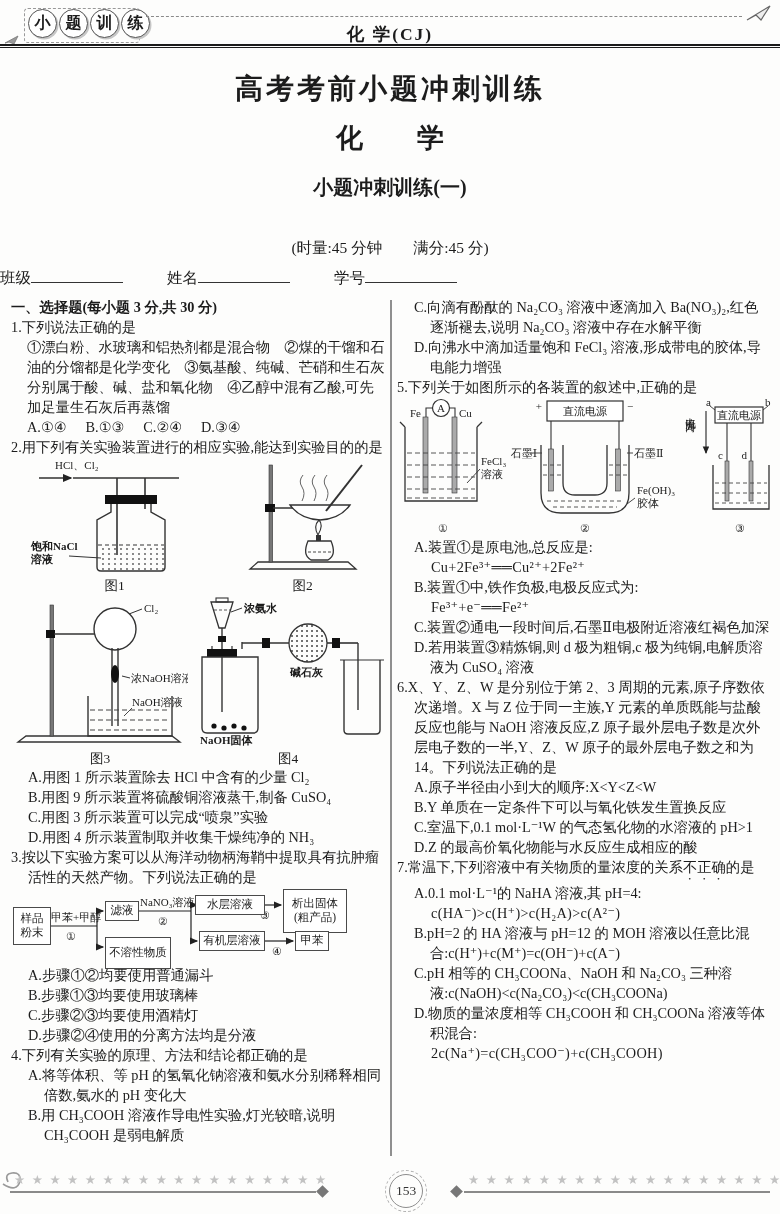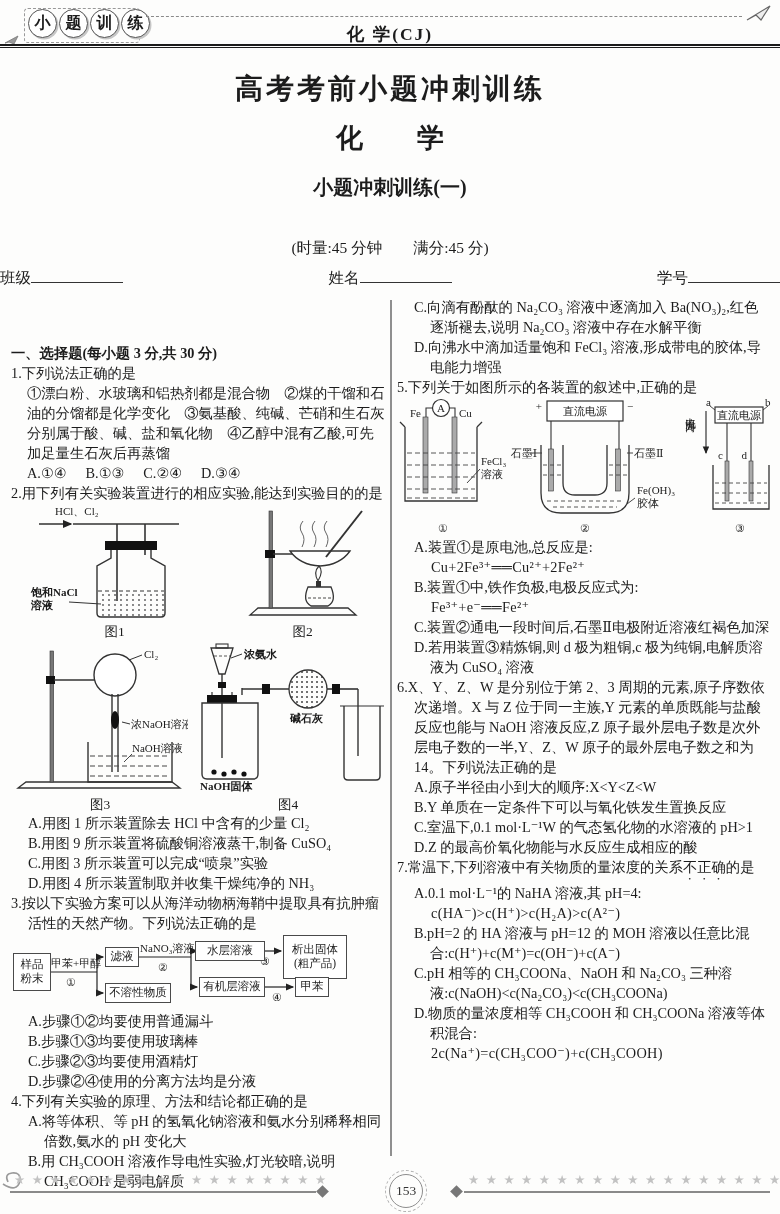--- a/index.html
+++ b/index.html
@@ -15,25 +15,25 @@
   .plane{position:absolute;right:8px;top:4px;}
   .pen{position:absolute;left:4px;top:32px;}
   .course{position:absolute;left:0;top:22px;width:100%;text-align:center;font-size:17.5px;font-weight:bold;letter-spacing:2px;}
   .double-rule{position:absolute;left:0;top:44px;width:100%;height:4px;
                border-top:2.6px solid #1b1b1b;border-bottom:1.6px solid #1b1b1b;box-sizing:border-box;}
   
   .t-main{position:absolute;left:0;top:70px;width:100%;text-align:center;font-size:28px;font-weight:bold;letter-spacing:3px;}
   .t-subject{position:absolute;left:0;top:120px;width:100%;text-align:center;font-size:27px;font-weight:bold;}
   .t-section{position:absolute;left:0;top:174px;width:100%;text-align:center;font-size:20px;font-weight:bold;}
   .t-meta{position:absolute;left:0;top:238px;width:100%;text-align:center;font-size:15.5px;}
-  .fields{position:absolute;left:0;top:266px;width:100%;display:flex;justify-content:space-between;gap:68px;font-size:15.5px;}
+  .fields{position:absolute;left:0;top:266px;width:100%;display:flex;justify-content:flex-start;gap:44px;font-size:15.5px;}
   .fields .ul{display:inline-block;width:92px;border-bottom:1.2px solid #333;height:16px;}
   
   .col{position:absolute;top:297px;width:376px;font-size:14.3px;line-height:20px;}
-  .colL{left:11px;margin-top:46px;} .colR{left:397px;width:375px;}
+  .colL{left:11px;} .colR{left:397px;width:375px;}
   .divider{position:absolute;left:390px;top:300px;width:1.5px;height:856px;background:#8f8f8f;}
   .q{padding-left:17px;text-indent:-17px;}
   .qbody{padding-left:16px;}
   .opt{padding-left:33px;text-indent:-16px;}
   .optrow{display:flex;gap:19px;padding-left:16px;}
   .formula{padding-left:34px;letter-spacing:.3px;}
   .bold{font-weight:bold;}
   .emph{text-emphasis:filled dot #1c1c1c;text-emphasis-position:under right;-webkit-text-emphasis:filled dot;-webkit-text-emphasis-position:under;}
   
   .figrow{display:flex;justify-content:space-around;align-items:flex-end;}
@@ -243,21 +243,21 @@
         <line x1="180" y1="52" x2="186" y2="52" stroke="#222" stroke-width="1.2" marker-end="url(#fa)"></line>
         <text x="129" y="17" font-size="9.5">NaNO₃溶液</text>
         <text x="147" y="36" font-size="11">②</text>
         <line x1="242" y1="16" x2="270" y2="16" stroke="#222" stroke-width="1.2" marker-end="url(#fa)"></line>
         <text x="249" y="30" font-size="11">③</text>
         <line x1="254" y1="52" x2="282" y2="52" stroke="#222" stroke-width="1.2" marker-end="url(#fa)"></line>
         <text x="261" y="66" font-size="11">④</text>
       </svg>
       <div class="fbox" style="left:2px;top:18px;width:38px;height:38px;">样品粉末</div>
       <div class="fbox" style="left:94px;top:12px;width:34px;height:20px;">滤液</div>
-      <div class="fbox" style="left:94px;top:48px;width:66px;height:20px;font-family:Liberation Serif, serif;">不溶性物质</div>
+      <div class="fbox" style="left:94px;top:48px;width:66px;height:32px;font-family:Liberation Serif, serif;">不溶性物质</div>
       <div class="fbox" style="left:184px;top:6px;width:70px;height:20px;">水层溶液</div>
       <div class="fbox" style="left:188px;top:42px;width:66px;height:20px;">有机层溶液</div>
       <div class="fbox" style="left:272px;top:0px;width:64px;height:44px;">析出固体(粗产品)</div>
       <div class="fbox" style="left:284px;top:42px;width:34px;height:20px;">甲苯</div>
     </div>
 
     <div class="opt">A.步骤①②均要使用普通漏斗</div>
     <div class="opt">B.步骤①③均要使用玻璃棒</div>
     <div class="opt">C.步骤②③均要使用酒精灯</div>
     <div class="opt">D.步骤②④使用的分离方法均是分液</div>

